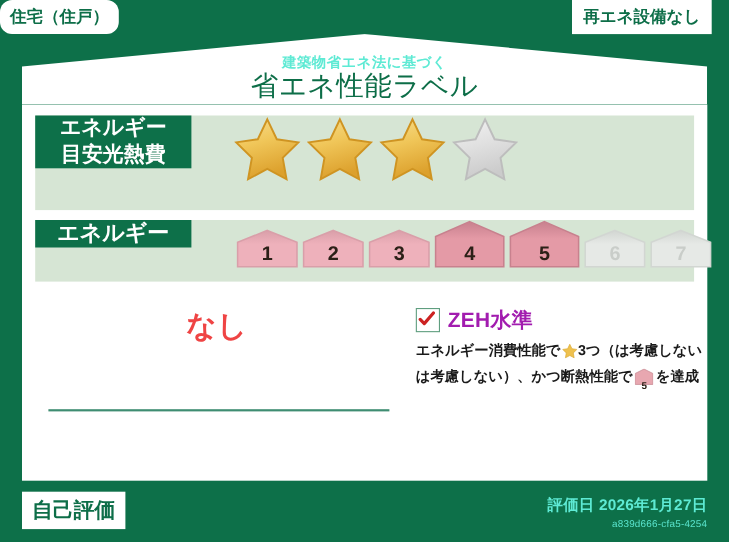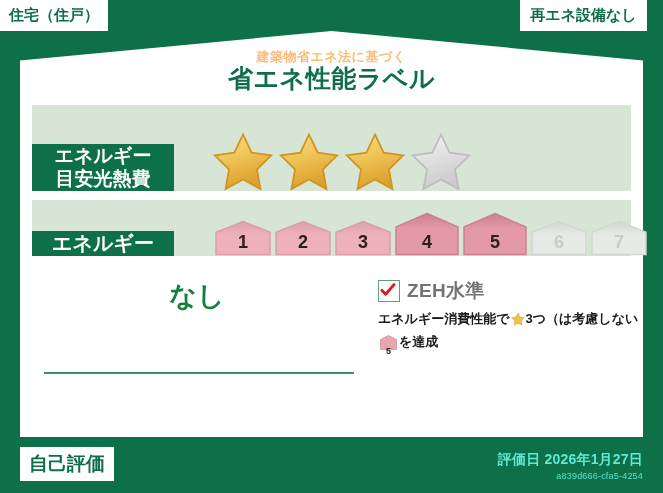--- a/index.html
+++ b/index.html
@@ -9,47 +9,47 @@
     font-family:"Liberation Sans","DejaVu Sans",sans-serif;
     overflow:hidden;position:relative;
   }
   
   .badge{
     position:absolute;top:0;background:#ffffff;
     color:#0d6e48;font-weight:bold;font-size:15px;
     display:flex;align-items:center;justify-content:center;
     letter-spacing:0px;
   }
-  #badge-left{left:0;width:108px;height:31px;}
+  #badge-left{left:0;width:108px;height:31px;border-radius:11px;}
   #badge-right{right:16px;width:127px;height:31px;}
 
   
   .roof{
     position:absolute;left:20px;top:31px;width:623px;height:64px;
     background:#ffffff;
     clip-path:polygon(50% 0%, 100% 46%, 100% 100%, 0% 100%, 0% 46%);
   }
   .roof-titles{
     position:absolute;left:20px;top:31px;width:623px;height:64px;
     display:flex;flex-direction:column;align-items:center;justify-content:flex-end;
     padding-bottom:2px;box-sizing:border-box;
   }
-  #label-subtitle{font-size:13px;font-weight:bold;color:#fdba74;letter-spacing:.5px;line-height:1.1;}
-  #label-title{font-size:25px;font-weight:bold;color:#0d6e48;letter-spacing:.5px;line-height:1.15;}
+  #label-subtitle{font-size:13px;font-weight:bold;color:#5eead4;letter-spacing:.5px;line-height:1.1;}
+  #label-title{font-size:25px;font-weight:normal;color:#0d6e48;letter-spacing:.5px;line-height:1.15;}
 
   
   .card{
     position:absolute;left:20px;top:95px;width:623px;height:342px;
     background:#ffffff;box-sizing:border-box;
   }
 
   
   .perf-row{
     position:relative;margin:0 12px;background:#d6e5d4;
-    display:flex;align-items:flex-end;
+    display:flex;align-items:flex-start;
   }
   #row-energy{margin-top:10px;height:86px;}
   #row-insulation{margin-top:9px;height:56px;}
 
   .row-label{
     background:#0d7049;color:#ffffff;font-weight:bold;
     display:flex;flex-direction:column;align-items:center;justify-content:center;
     line-height:1.25;flex:0 0 auto;
   }
   #row-energy .row-label{width:142px;font-size:19px;}
@@ -76,34 +76,34 @@
   .left-col{position:absolute;left:12px;top:0;width:330px;height:175px;}
 
   .cost-head{
     display:flex;align-items:center;margin-top:12px;
   }
   .cost-head .hr{flex:1 1 auto;height:2px;background:#3f8d72;}
   #label-cost-title{
     font-size:17px;font-weight:bold;color:#0d6e48;padding:0 7px;white-space:nowrap;
   }
   #value-cost{
-    text-align:center;font-size:27px;font-weight:bold;color:#15803d;
+    text-align:center;font-size:27px;font-weight:bold;color:#ef4444;
     margin-top:22px;
   }
   .bottom-rule{position:absolute;left:12px;top:116px;width:310px;height:2px;background:#3f8d72;}
 
   
   .right-col{position:absolute;left:358px;top:0;width:280px;}
   .zeh-head{display:flex;align-items:center;gap:7px;margin-top:22px;}
   .zeh-check{
     width:20px;height:20px;border:1.6px solid #5f9e7f;background:#fff;
     position:relative;flex:0 0 auto;
   }
   .zeh-check svg{position:absolute;left:1px;top:1px;}
-  #label-zeh-title{font-size:19px;font-weight:bold;color:#737373;letter-spacing:.3px;}
+  #label-zeh-title{font-size:19px;font-weight:bold;color:#a21caf;letter-spacing:.3px;}
   .zeh-desc{
     margin-top:5px;font-size:13px;color:#1a1a1a;line-height:1.55;
     font-weight:bold;
   }
   .zeh-desc .ministar{display:inline-block;vertical-align:-3px;margin:0 1px;}
   .zeh-desc .minihouse{display:inline-block;vertical-align:-4px;margin:0 2px;position:relative;}
   .zeh-desc .minihouse .mn{
     position:absolute;left:0;right:0;bottom:0px;text-align:center;
     font-size:9px;font-weight:bold;color:#2b2017;line-height:1;
   }
@@ -295,21 +295,21 @@
         <span class="zeh-check">
           <svg width="16" height="16" viewBox="0 0 16 16">
             <path d="M2 8.4 L5.7 12.2 L14 2.6" fill="none" stroke="#cc2222" stroke-width="2.9" stroke-linecap="round" stroke-linejoin="round"></path>
           </svg>
         </span>
         <span id="label-zeh-title">ZEH水準</span>
       </div>
       <div class="zeh-desc">
         <span>エネルギー消費性能で</span><span class="ministar"><svg width="14" height="14" viewBox="0 0 24 24">
               <polygon points="12,1.6 15.4,8.6 23,9.7 17.5,15.2 18.8,22.8 12,19.2 5.2,22.8 6.5,15.2 1,9.7 8.6,8.6" fill="#efc14e" stroke="#d8a72f" stroke-width="1"></polygon>
-            </svg></span><span>3つ（は考慮しない</span><br><span class="minihouse"><svg width="17" height="15" viewBox="0 0 34 30">
+            </svg></span><span>3つ（は考慮しない</span><br><span>は考慮しない）、かつ断熱性能で</span><span class="minihouse"><svg width="17" height="15" viewBox="0 0 34 30">
               <polygon points="17,1 33,9 33,29 1,29 1,9" fill="#e8a7b0" stroke="#c98b94" stroke-width="1.4"></polygon>
             </svg><span class="mn">5</span></span><span>を達成</span>
       </div>
     </div>
 
   </div>
 </div>
 
 <div id="badge-self">自己評価</div>
 <div class="footer-right">

